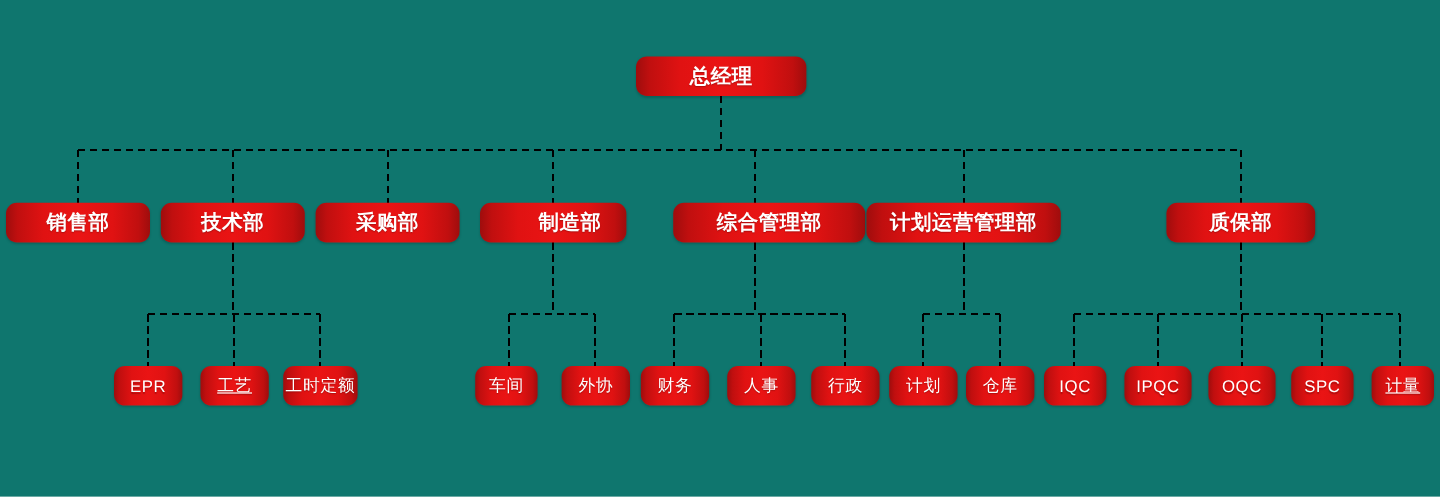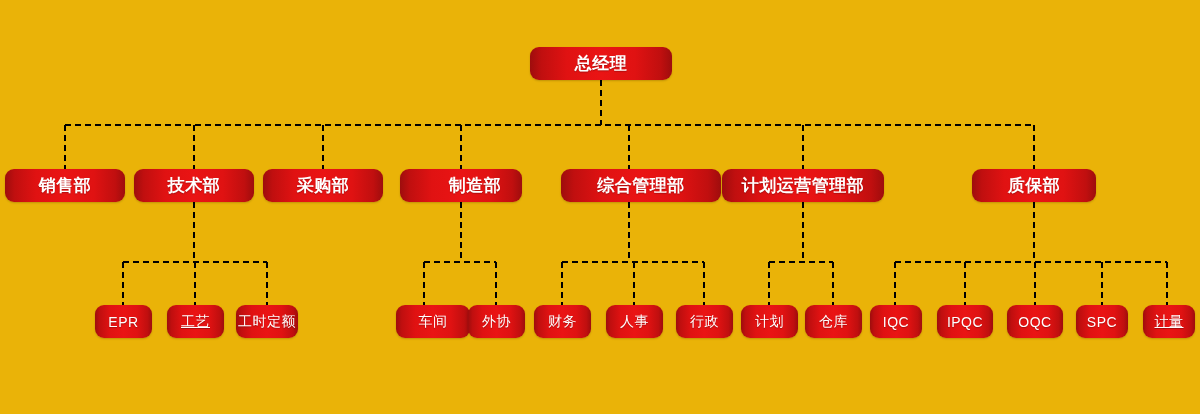--- a/index.html
+++ b/index.html
@@ -7,21 +7,21 @@
     padding: 0;
     background: #ffffff;
   }
   body {
     font-family: "Liberation Sans", "DejaVu Sans", sans-serif;
   }
   #chart-root {
     position: relative;
     width: 1200px;
     height: 414px;
-    background: #eab308;
+    background: #0f766e;
     overflow: hidden;
   }
   #connector-layer {
     position: absolute;
     left: 0;
     top: 0;
     width: 1200px;
     height: 414px;
     pointer-events: none;
   }
@@ -135,21 +135,21 @@
       </div>
       <div class="node level-2" style="left: 95px; top: 305px; width: 57px;">
         <span class="node-label">EPR</span>
       </div>
       <div class="node level-2" style="left: 167px; top: 305px; width: 57px; text-decoration: underline;">
         <span class="node-label">工艺</span>
       </div>
       <div class="node level-2" style="left: 236px; top: 305px; width: 62px;">
         <span class="node-label">工时定额</span>
       </div>
-      <div class="node level-2" style="left: 396px; top: 305px; width: 74px;">
+      <div class="node level-2" style="left: 396px; top: 305px; width: 52px;">
         <span class="node-label">车间</span>
       </div>
       <div class="node level-2" style="left: 468px; top: 305px; width: 57px;">
         <span class="node-label">外协</span>
       </div>
       <div class="node level-2" style="left: 534px; top: 305px; width: 57px;">
         <span class="node-label">财务</span>
       </div>
       <div class="node level-2" style="left: 606px; top: 305px; width: 57px;">
         <span class="node-label">人事</span>

